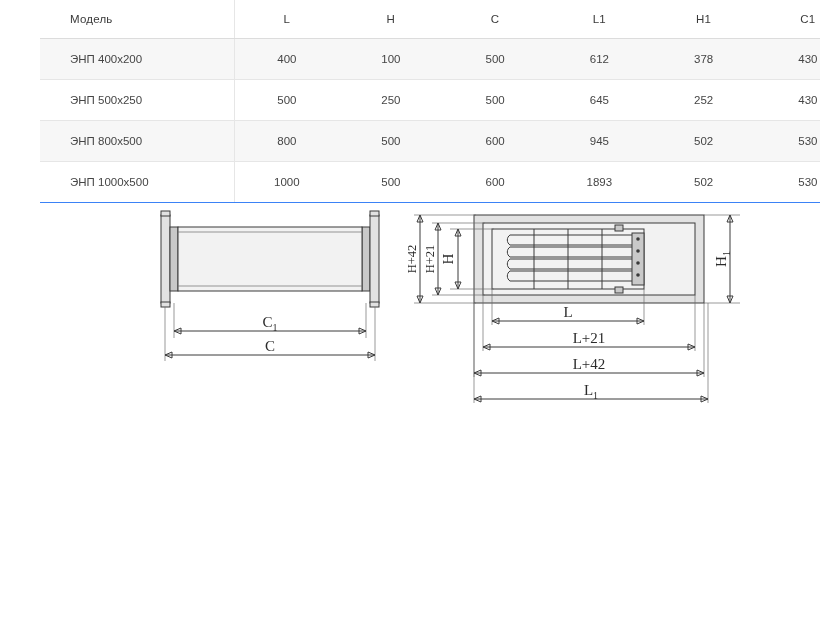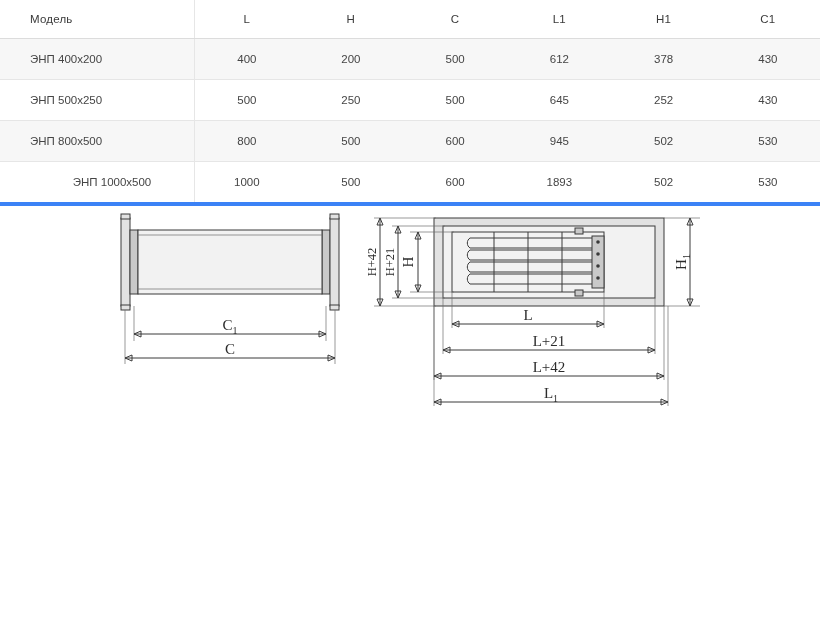--- a/index.html
+++ b/index.html
@@ -11,20 +11,21 @@
     width: 820px;
     height: 622px;
     font-family: "Liberation Sans", sans-serif;
     color: #3c3c3c;
     overflow: hidden;
   }
   .page {
     position: relative;
     width: 660px;
     height: 622px;
+    padding-left: 40px;
   }
 
   
   table.spec {
     width: 820px;
     border-collapse: collapse;
     table-layout: fixed;
     font-size: 11.5px;
   }
   table.spec col.c-model { width: 194px; }
@@ -45,21 +46,21 @@
     color: #3a3a3a;
     letter-spacing: 0.2px;
   }
   table.spec th.model, table.spec td.model {
     text-align: left;
     padding-left: 30px;
     border-right: 1px solid #e6e6e6;
   }
   table.spec tbody tr:nth-child(odd) { background: #f7f7f7; }
   table.spec tbody tr:nth-child(even) { background: #ffffff; }
-  table.spec tbody tr:last-child td { border-bottom: 4px solid #3b82f6; text-align: center; }
+  table.spec tbody tr:last-child td { border-bottom: 1px solid #3b82f6; }
 
   
   .drawings {
     position: relative;
     width: 820px;
     height: 250px;
   }
   .drawings svg { display: block; }
 
   .ln   { stroke: #3a3a3a; stroke-width: 1; fill: none; }
@@ -98,21 +99,21 @@
         <th>C</th>
         <th>L1</th>
         <th>H1</th>
         <th>C1</th>
       </tr>
     </thead>
     <tbody>
       <tr>
         <td class="model">ЭНП 400х200</td>
         <td>400</td>
-        <td>200</td>
+        <td>100</td>
         <td>500</td>
         <td>612</td>
         <td>378</td>
         <td>430</td>
       </tr>
       <tr>
         <td class="model">ЭНП 500х250</td>
         <td>500</td>
         <td>250</td>
         <td>500</td>

